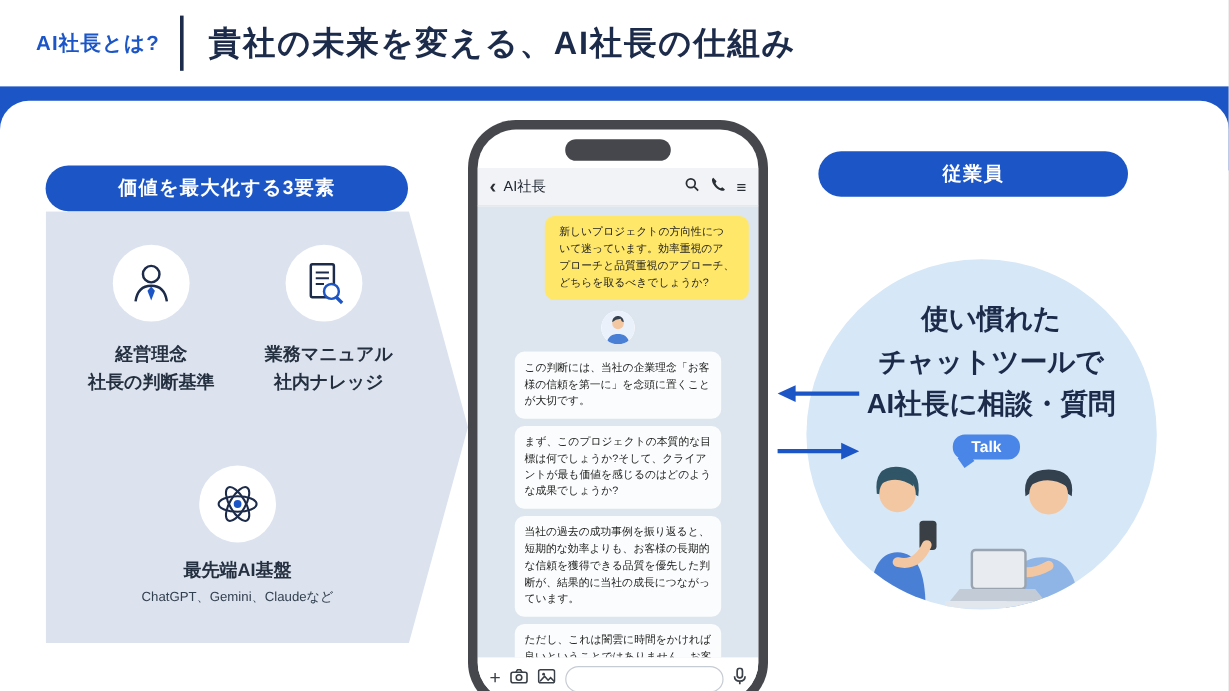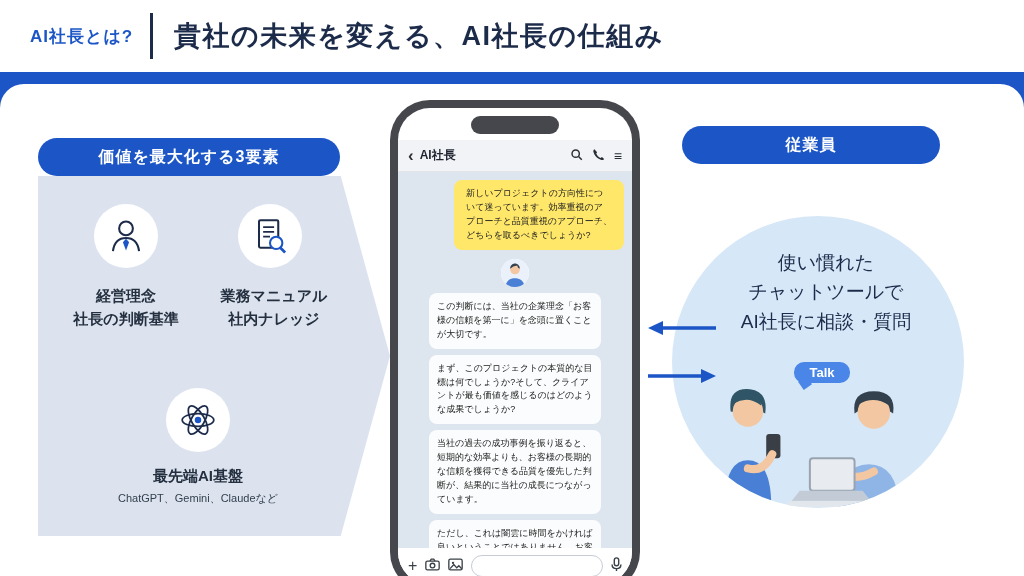--- a/index.html
+++ b/index.html
@@ -44,43 +44,43 @@
   
   .phone { position:absolute; left:390px; top:100px; width:250px; height:492px; background:#45474c;
            border-radius:40px; padding:8px; z-index:4; }
   .screen { position:relative; width:234px; height:476px; background:#fff; border-radius:32px; overflow:hidden; }
   .notch { position:absolute; left:50%; transform:translateX(-50%); top:8px; width:88px; height:18px;
            background:#45474c; border-radius:10px; z-index:3; }
   .chat-header { position:absolute; top:32px; left:0; right:0; height:32px; background:#f1f3f6;
                  display:flex; align-items:center; padding:0 10px; gap:6px; z-index:2;
                  border-bottom:1px solid #e2e5ea; }
   .back-chevron { font-size:17px; font-weight:bold; color:#2a2f36; line-height:1; cursor:default; }
-  .chat-title { font-size:12px; font-weight:bold; color:#1d2430; }
+  .chat-title { font-size:12px; font-weight:normal; color:#1d2430; }
   .hdr-icons { margin-left:auto; display:flex; align-items:center; gap:9px; color:#2a2f36; }
   .menu-glyph { font-size:14px; color:#2a2f36; line-height:1; }
   .chat-body { position:absolute; top:64px; left:0; right:0; bottom:36px; background:#dde5ee;
                padding:8px 8px 0 8px; overflow:hidden; }
   .user-bubble { margin-left:auto; width:170px; background:#ffe76a; border-radius:8px;
                  padding:7px 12px; font-size:9px; line-height:1.55; color:#222; }
   .ai-row { display:flex; margin-top:9px; gap:6px; align-items:center;flex-direction:column; }
   .avatar { width:28px; height:28px; border-radius:50%; background:#fff; flex:none;
             display:flex; align-items:center; justify-content:center; overflow:hidden; }
   .ai-col { width:172px; display:flex; flex-direction:column; gap:6px; }
   .ai-bubble { background:#fbfcfd; border-radius:8px; padding:7px 8px; font-size:9px;
                line-height:1.55; color:#222; }
   .chat-input { position:absolute; bottom:0; left:0; right:0; height:36px; background:#fff;
                 display:flex; align-items:center; padding:0 10px; gap:8px; z-index:2; }
   .plus-glyph { font-size:16px; color:#3a4047; line-height:1; }
   .input-pill { flex:1; height:22px; border:1.5px solid #c6ccd4; border-radius:12px; background:#fff; }
 
   
   .emp-circle { position:absolute; left:672px; top:216px; width:292px; height:292px; border-radius:50%;
                 background:#d6e7f7; overflow:hidden; z-index:1; }
-  .circle-text { position:absolute; top:32px; left:16px; right:0; text-align:center; font-size:19px;
-                 font-weight:400; color:#1c2b4a; line-height:1.55; }
+  .circle-text { position:absolute; top:32px; left:16px; right:0; text-align:center; font-size:23px;
+                 font-weight:700; color:#1c2b4a; line-height:1.55; }
   .talk-badge { position:absolute; left:122px; top:146px; width:56px; height:21px; background:#4a86e8;
                 border-radius:10px; color:#fff; font-weight:bold; font-size:13px;
                 display:flex; align-items:center; justify-content:center; z-index:2; }
   .talk-badge::after { content:""; position:absolute; left:6px; bottom:-5px; width:10px; height:10px;
                        background:#4a86e8; transform:rotate(55deg); }
   .people { position:absolute; left:14px; top:158px; width:264px; height:134px; }
 
   
   .arrow { position:absolute; z-index:6; }
   .arrow-to-phone  { left:646px; top:320px; }

